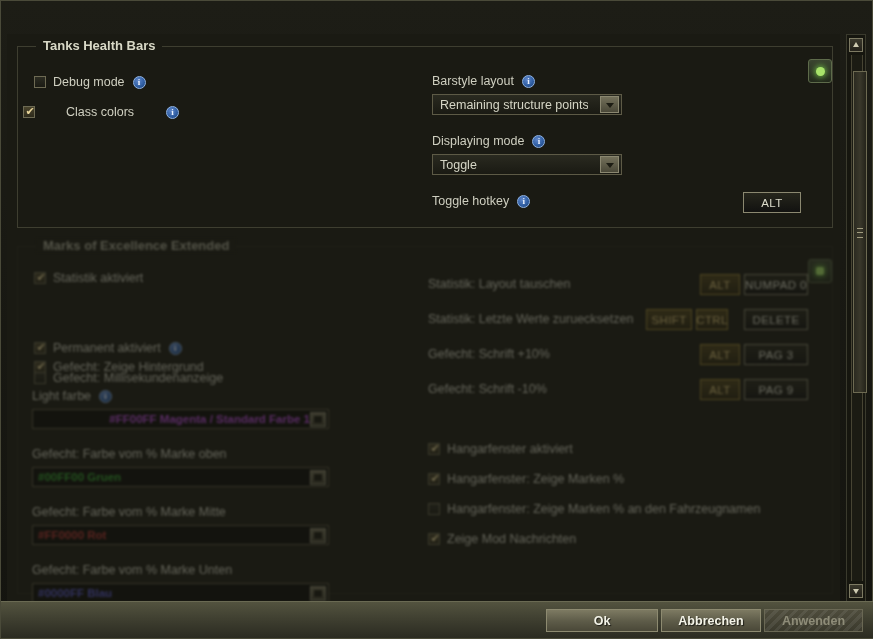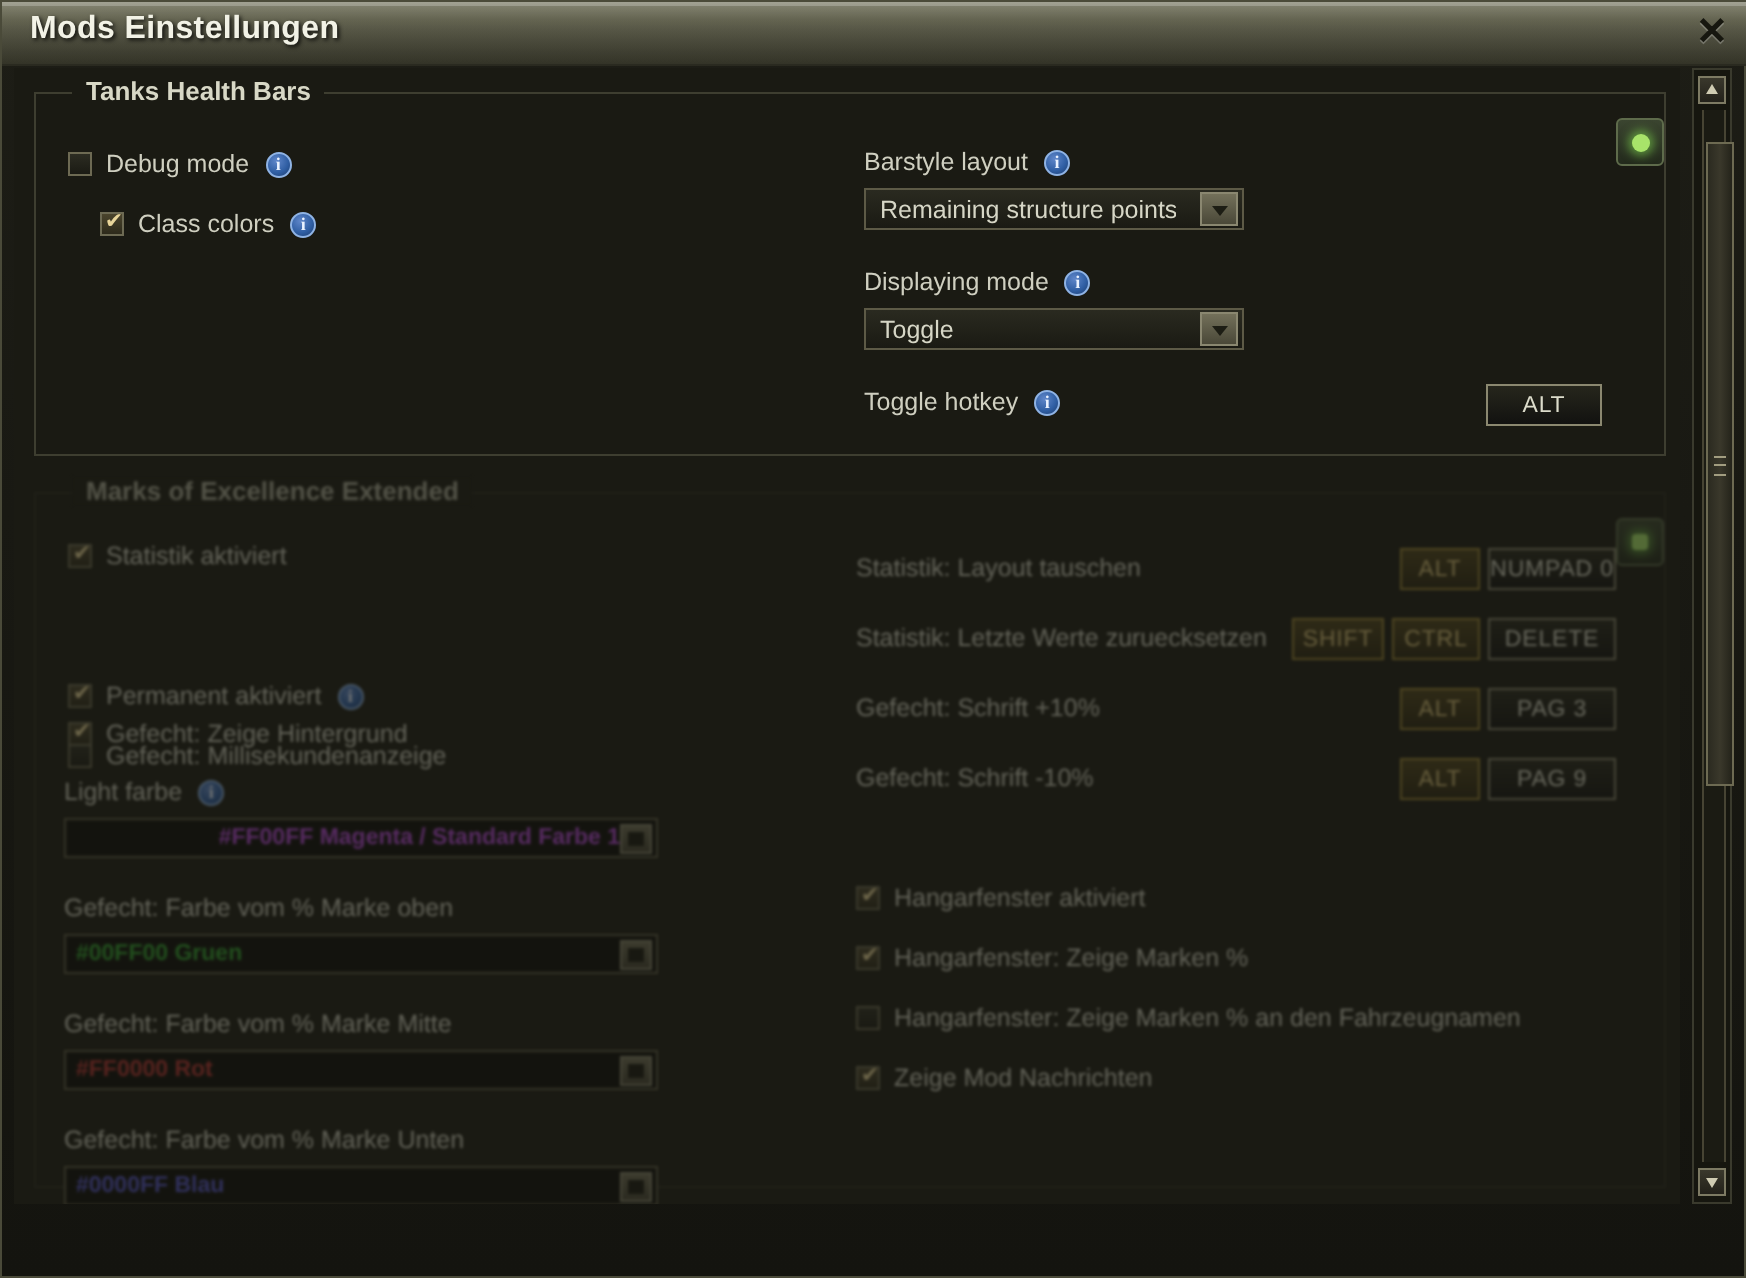--- a/index.html
+++ b/index.html
@@ -311,37 +311,33 @@
   }
   #btn-ok      { left: 545px; width: 112px; }
   #btn-cancel  { left: 660px; width: 100px; }
   #btn-apply   { left: 763px; width: 99px; }
 </style>
 </head>
 <body>
 
 <div id="app">
 
-  <div class="titlebar">
-    <div class="title-text">Mods Einstellungen</div>
-    <div class="close-btn">✕</div>
-  </div>
 
   <div class="content">
 
     <div class="group" id="group-health">
       <div class="group-title">Tanks Health Bars</div>
 
       <div class="cbrow" style="left:16px; top:28px;">
         <span class="cbox"></span>
         <span class="cblabel">Debug mode</span>
         <span class="info">i</span>
       </div>
 
-      <div class="cbrow" style="left:32px; top:58px;">
+      <div class="cbrow" style="left:5px; top:58px;gap:24px;">
         <span class="cbox checked"></span>
         <span class="cblabel">Class colors</span>
         <span class="info">i</span>
       </div>
 
       <div class="lbl" style="left:414px; top:27px;">
         <span>Barstyle layout</span>
         <span class="info">i</span>
       </div>
       <div class="dropdown" style="left:414px; top:47px; width:190px;">
@@ -427,21 +423,21 @@
       <div class="lbl" style="left:410px; top:30px;">
         <span>Statistik: Layout tauschen</span>
       </div>
       <div class="keybtn mod" style="left:682px; top:27px; width:40px;">ALT</div>
       <div class="keybtn dark" style="left:726px; top:27px; width:64px;">NUMPAD 0</div>
 
       <div class="lbl" style="left:410px; top:65px;">
         <span>Statistik: Letzte Werte zuruecksetzen</span>
       </div>
       <div class="keybtn mod" style="left:628px; top:62px; width:46px;">SHIFT</div>
-      <div class="keybtn mod" style="left:678px; top:62px; width:44px;">CTRL</div>
+      <div class="keybtn mod" style="left:678px; top:62px; width:32px;">CTRL</div>
       <div class="keybtn dark" style="left:726px; top:62px; width:64px;">DELETE</div>
 
       <div class="lbl" style="left:410px; top:100px;">
         <span>Gefecht: Schrift +10%</span>
       </div>
       <div class="keybtn mod" style="left:682px; top:97px; width:40px;">ALT</div>
       <div class="keybtn dark" style="left:726px; top:97px; width:64px;">PAG 3</div>
 
       <div class="lbl" style="left:410px; top:135px;">
         <span>Gefecht: Schrift -10%</span>
@@ -474,14 +470,19 @@
   <div class="scrollbar">
     <div class="sb-btn up"></div>
     <div class="sb-track">
       <div class="sb-thumb">
         <div class="sb-grip"></div>
       </div>
     </div>
     <div class="sb-btn down"></div>
   </div>
 
+  <div class="footer">
+    <div class="fbtn" id="btn-ok">Ok</div>
+    <div class="fbtn" id="btn-cancel">Abbrechen</div>
+    <div class="fbtn disabled" id="btn-apply">Anwenden</div>
+  </div>
 
 </div>
 
 </body></html>

